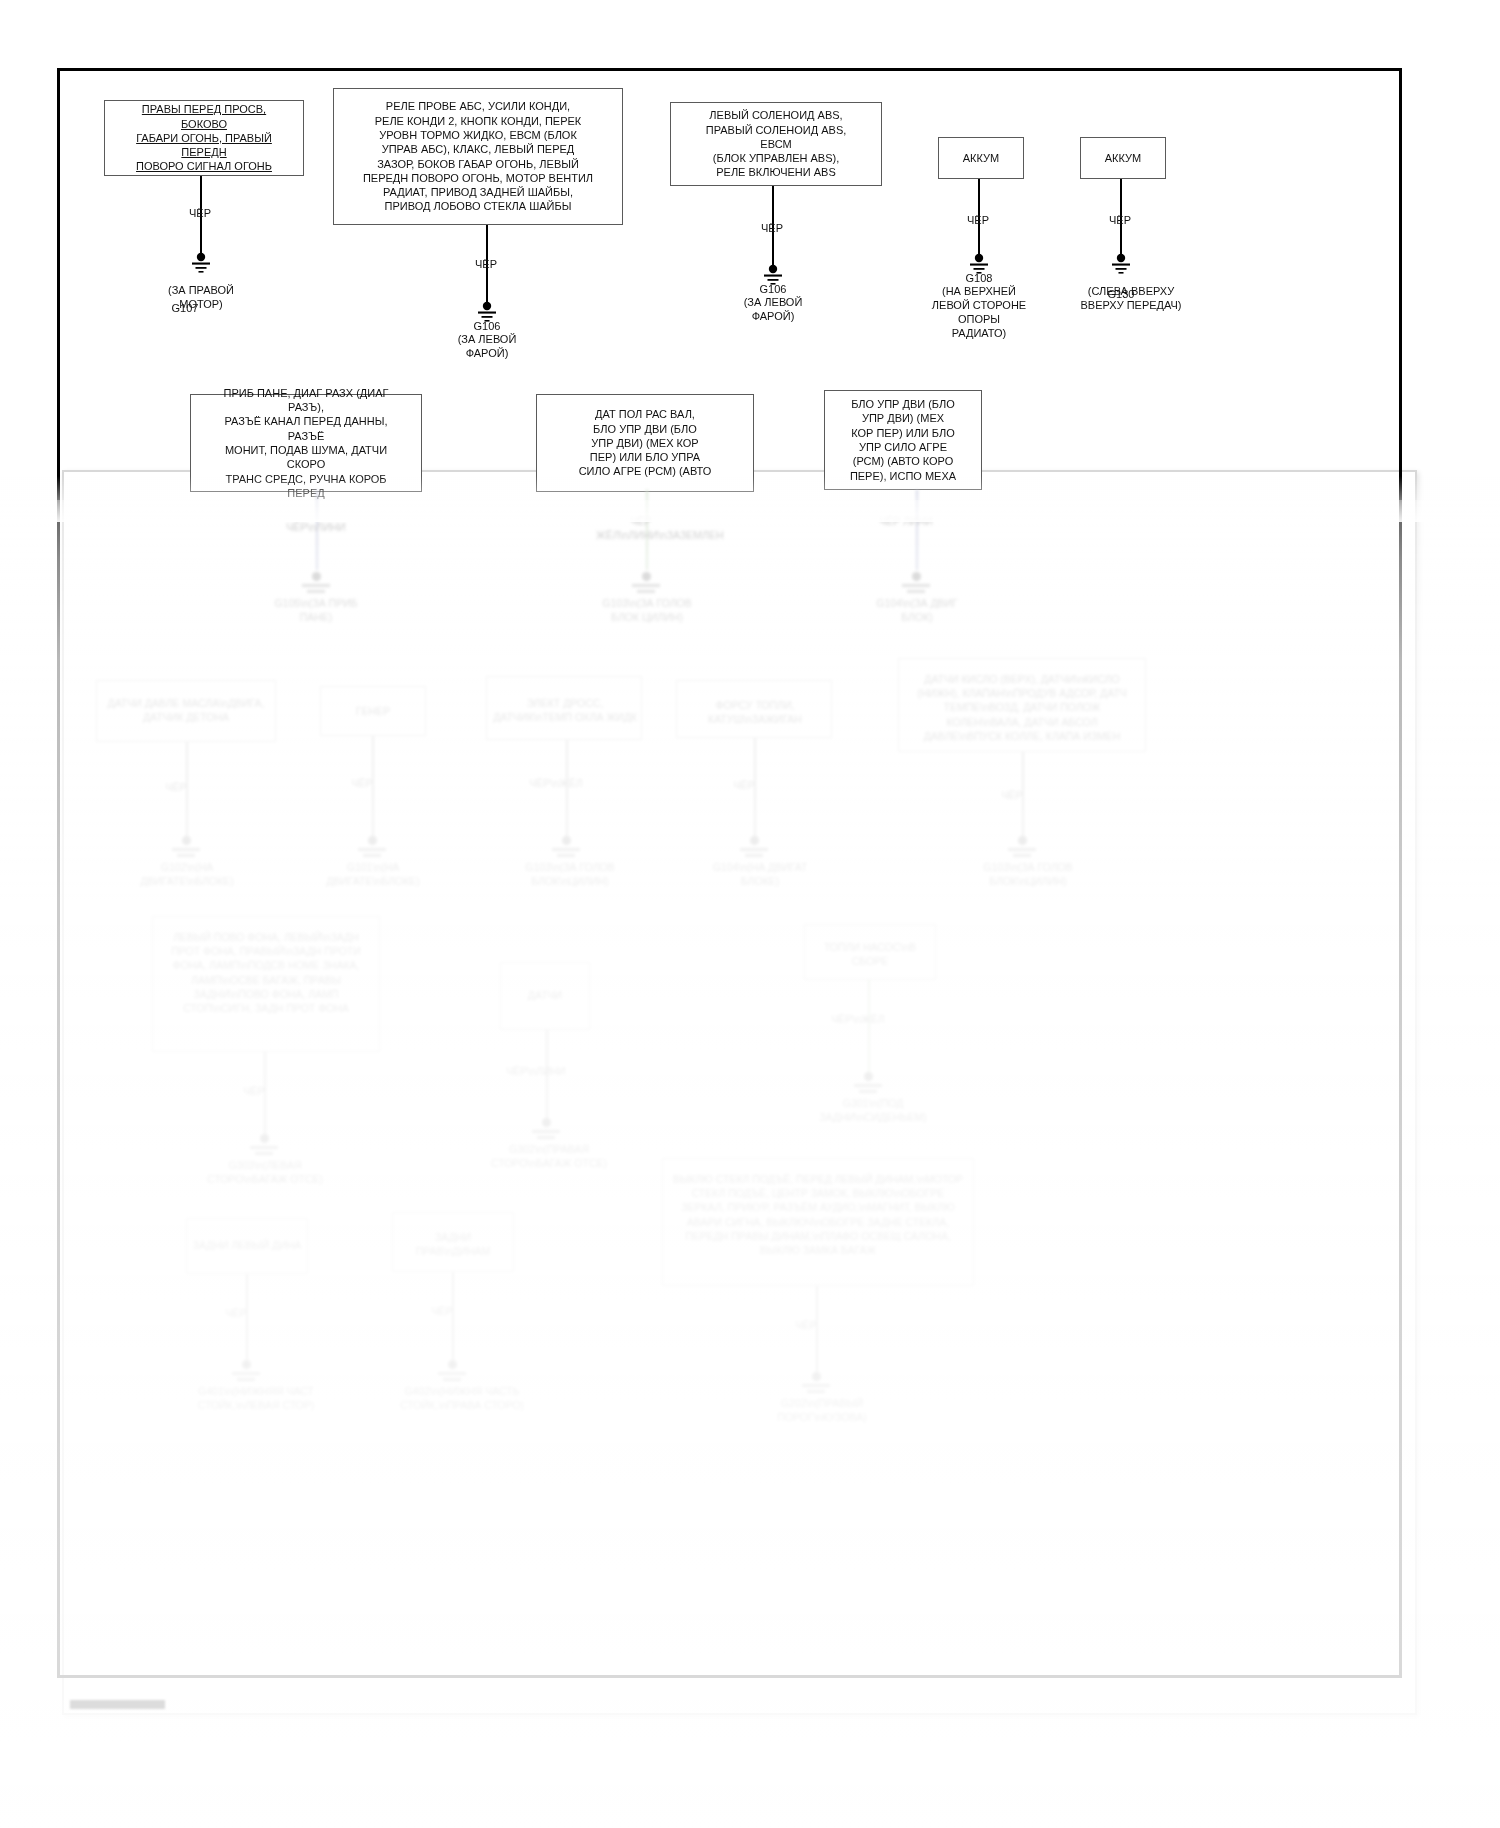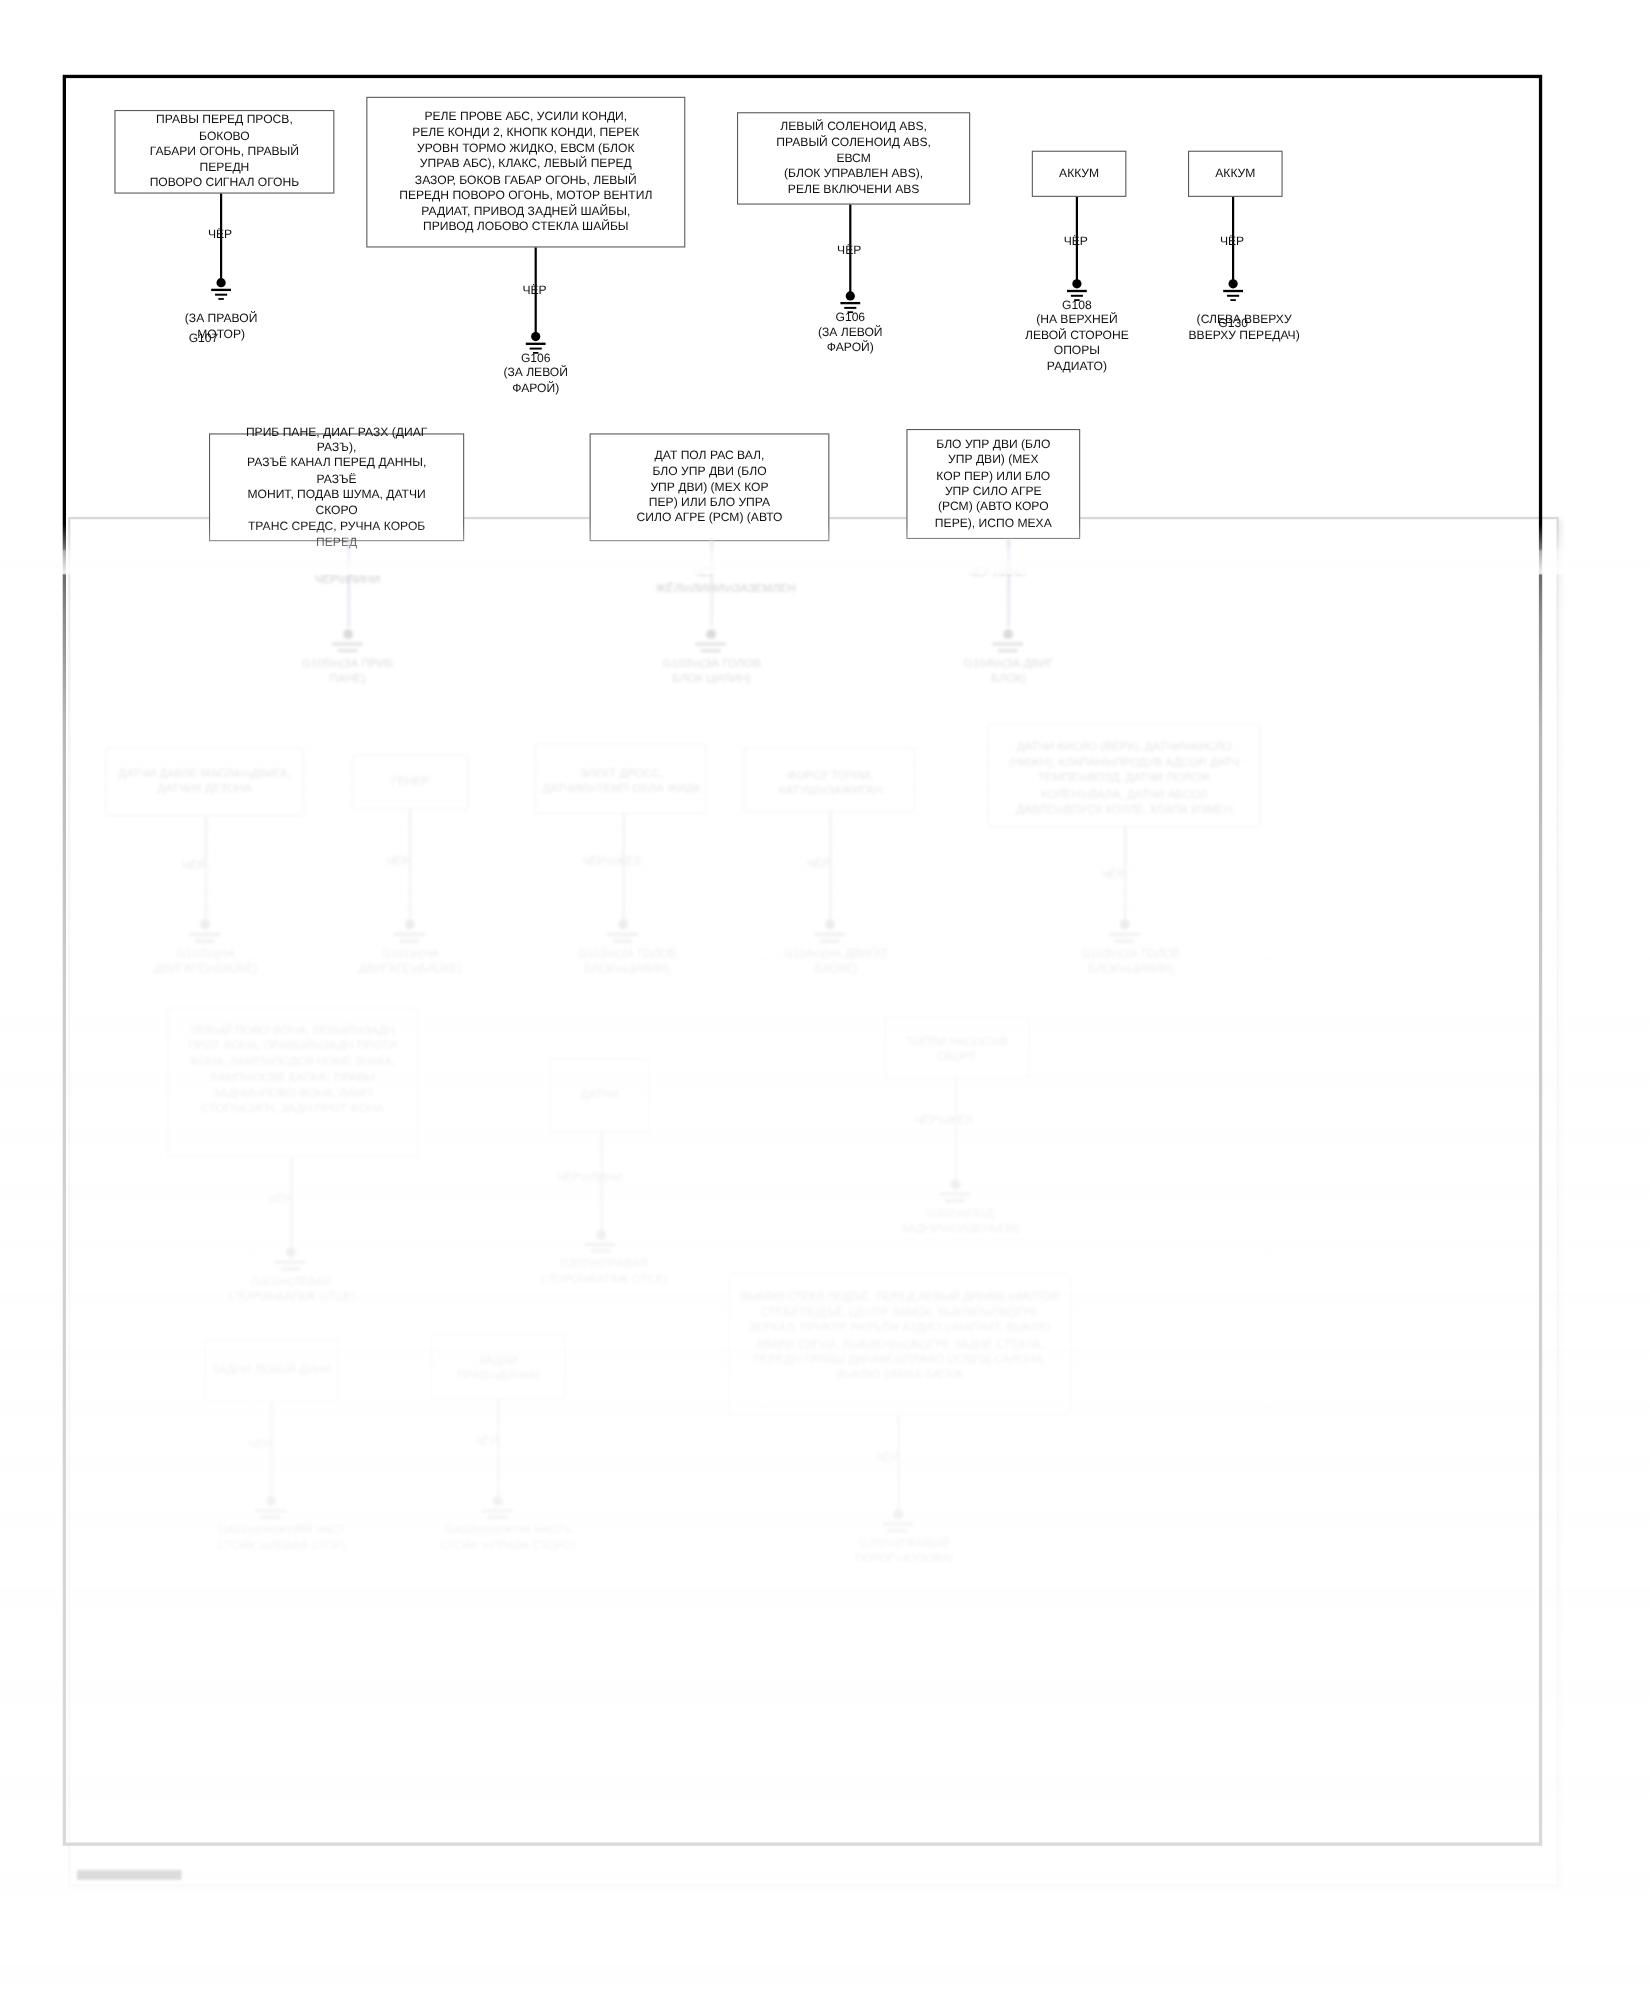--- a/index.html
+++ b/index.html
@@ -55,21 +55,21 @@
              background:#dcdcdc;filter:blur(1.2px);}
 </style>
 </head>
 <body>
 
 <div id="sheet"></div>
 
 <div id="frame"></div>
 
 <div class="node">
-  <div class="box f11" style="left:104px;top:100px;width:200px;height:76px;">
+  <div class="box f11" style="left:104px;top:100px;width:200px;height:76px;text-decoration:underline;">
     <span class="txt">ПРАВЫ ПЕРЕД ПРОСВ, БОКОВО
 ГАБАРИ ОГОНЬ, ПРАВЫЙ ПЕРЕДН
 ПОВОРО СИГНАЛ ОГОНЬ</span>
   </div>
   <div class="wire" style="left:200px;top:176px;height:82px;"></div>
   <div class="wlabel f11" style="left:150px;top:207px;width:100px;">ЧЁР</div>
   <div class="gnd" style="left:181px;top:252px;">
     <svg class="gsym" viewBox="0 0 40 22" xmlns="http://www.w3.org/2000/svg">
       <circle cx="20" cy="5" r="4.2" fill="#000"></circle>
       <rect x="11" y="10.5" width="18" height="2.1" fill="#000"></rect>

